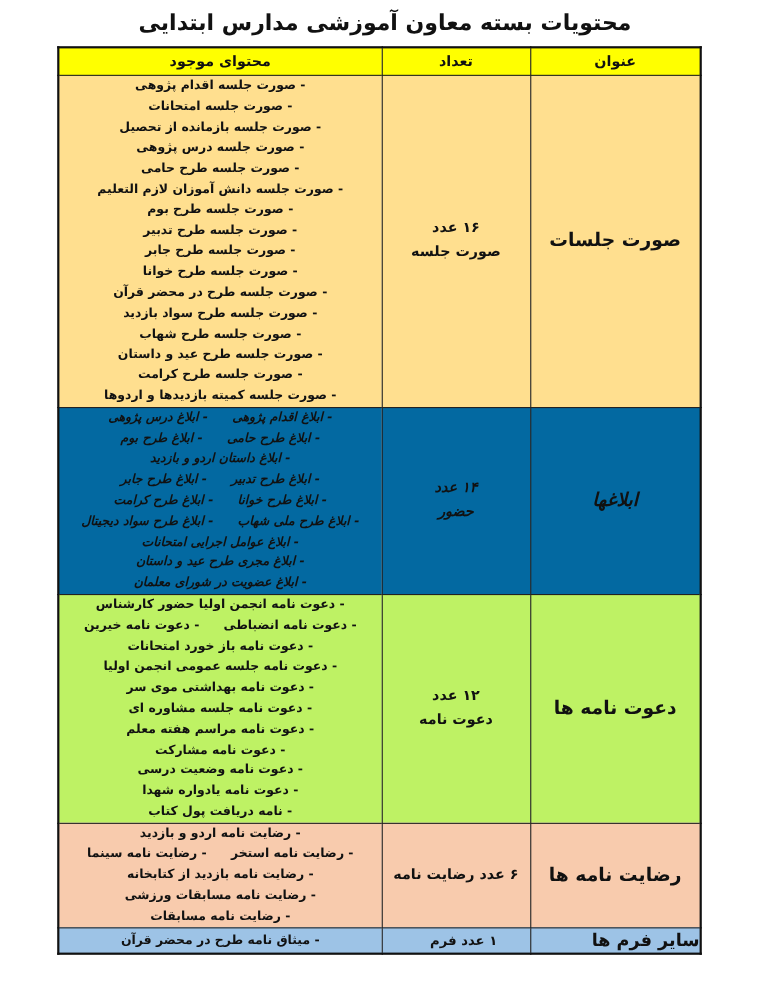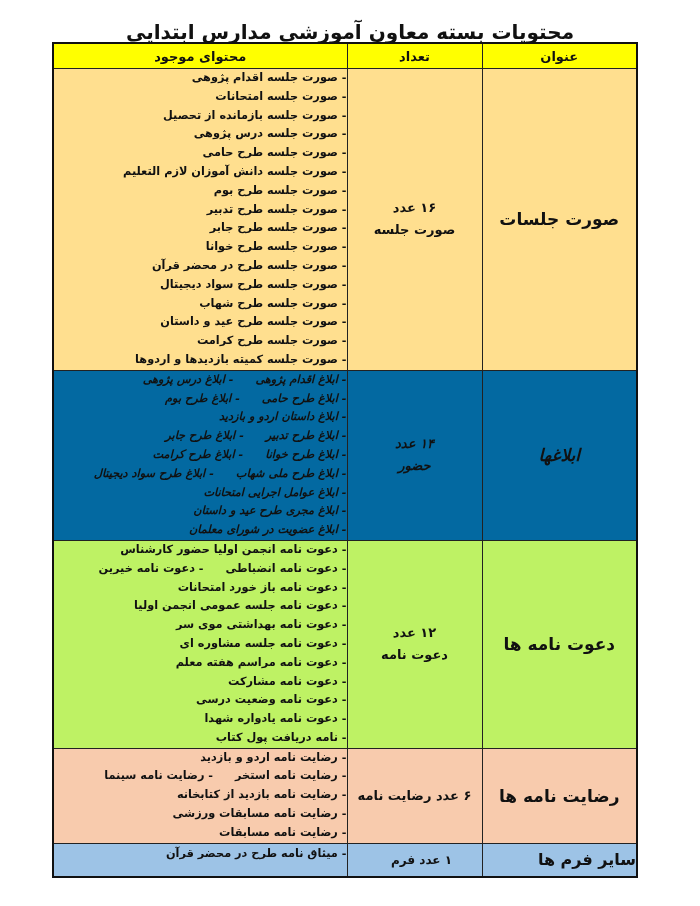--- a/index.html
+++ b/index.html
@@ -1,40 +1,40 @@
 <!DOCTYPE html>
 <html><head>
 <meta charset="utf-8">
 <style>
   html, body { margin: 0; padding: 0; background: #ffffff; }
   body { width: 700px; height: 906px; position: relative; overflow: hidden;
          font-family: "DejaVu Sans", sans-serif; color: #111; }
-  .title { position: absolute; top: 20px; left: 0; width: 700px; text-align: center;
+  .title { position: absolute; top: 8px; left: 0; width: 700px; text-align: center;
            font-size: 20px; font-weight: bold; direction: rtl; letter-spacing: 0; }
   table.main { position: absolute; top: 42px; left: 52px; width: 586px;
                border-collapse: collapse; direction: rtl; table-layout: fixed;
                border: 2.5px solid #111; }
   table.main td, table.main th { border: 1.5px solid #222; padding: 0; vertical-align: middle; }
   th { background: #ffff00; font-size: 13px; font-weight: bold; height: 24px; text-align: center; }
   .col-title { width: 155px; }
   .col-count { width: 135px; }
   .col-content { width: auto; }
   td.title-cell { text-align: center; font-size: 17px; font-weight: bold; }
   td.count-cell { text-align: center; font-size: 13px; font-weight: bold; line-height: 22px; margin-top: 40px; }
-  td.content-cell { font-size: 11.3px; font-weight: bold; padding: 2px 8px 2px 4px; text-align: right; }
+  td.content-cell { font-size: 11.3px; font-weight: bold; padding: 2px 8px 2px 4px; text-align: center; }
   .line { height: 18.8px; line-height: 18.8px; white-space: nowrap; overflow: hidden; }
   .gap { display: inline-block; width: 22px; }
   .row-orange td { background: #ffdf8f; }
   .row-gray td { background: #0369a1; font-style: italic; }
   .row-green td { background: #bef264; }
   .row-salmon td { background: #f8cbad; }
   .row-blue td { background: #9dc3e6; }
   .row-blue td.title-cell { font-size: 16px; text-align: right; }
   .row-blue td.count-cell { font-size: 12px; padding-left: 14px; }
-  .row-blue .line { height: 32px; line-height: 20px; }
+  .row-blue .line { height: 20px; line-height: 20px; }
 </style>
 </head>
 <body>
 
 <div class="title">محتویات بسته معاون آموزشی مدارس ابتدایی</div>
 
 <table class="main">
   <colgroup>
     <col class="col-title">
       <col class="col-count">
@@ -59,21 +59,21 @@
           <div class="line"><span>- صورت جلسه امتحانات</span></div>
           <div class="line"><span>- صورت جلسه بازمانده از تحصیل</span></div>
           <div class="line"><span>- صورت جلسه درس پژوهی</span></div>
           <div class="line"><span>- صورت جلسه طرح حامی</span></div>
           <div class="line"><span>- صورت جلسه دانش آموزان لازم التعلیم</span></div>
           <div class="line"><span>- صورت جلسه طرح بوم</span></div>
           <div class="line"><span>- صورت جلسه طرح تدبیر</span></div>
           <div class="line"><span>- صورت جلسه طرح جابر</span></div>
           <div class="line"><span>- صورت جلسه طرح خوانا</span></div>
           <div class="line"><span>- صورت جلسه طرح در محضر قرآن</span></div>
-          <div class="line"><span>- صورت جلسه طرح سواد دیجیتال</span></div>
+          <div class="line"><span>- صورت جلسه طرح سواد بازدید</span></div>
           <div class="line"><span>- صورت جلسه طرح شهاب</span></div>
           <div class="line"><span>- صورت جلسه طرح عید و داستان</span></div>
           <div class="line"><span>- صورت جلسه طرح کرامت</span></div>
           <div class="line"><span>- صورت جلسه کمیته بازدیدها و اردوها</span></div>
         </td>
       </tr>
       <tr class="row-gray">
         <td class="title-cell">ابلاغها</td>
         <td class="count-cell">
           <div>۱۴ عدد</div>

